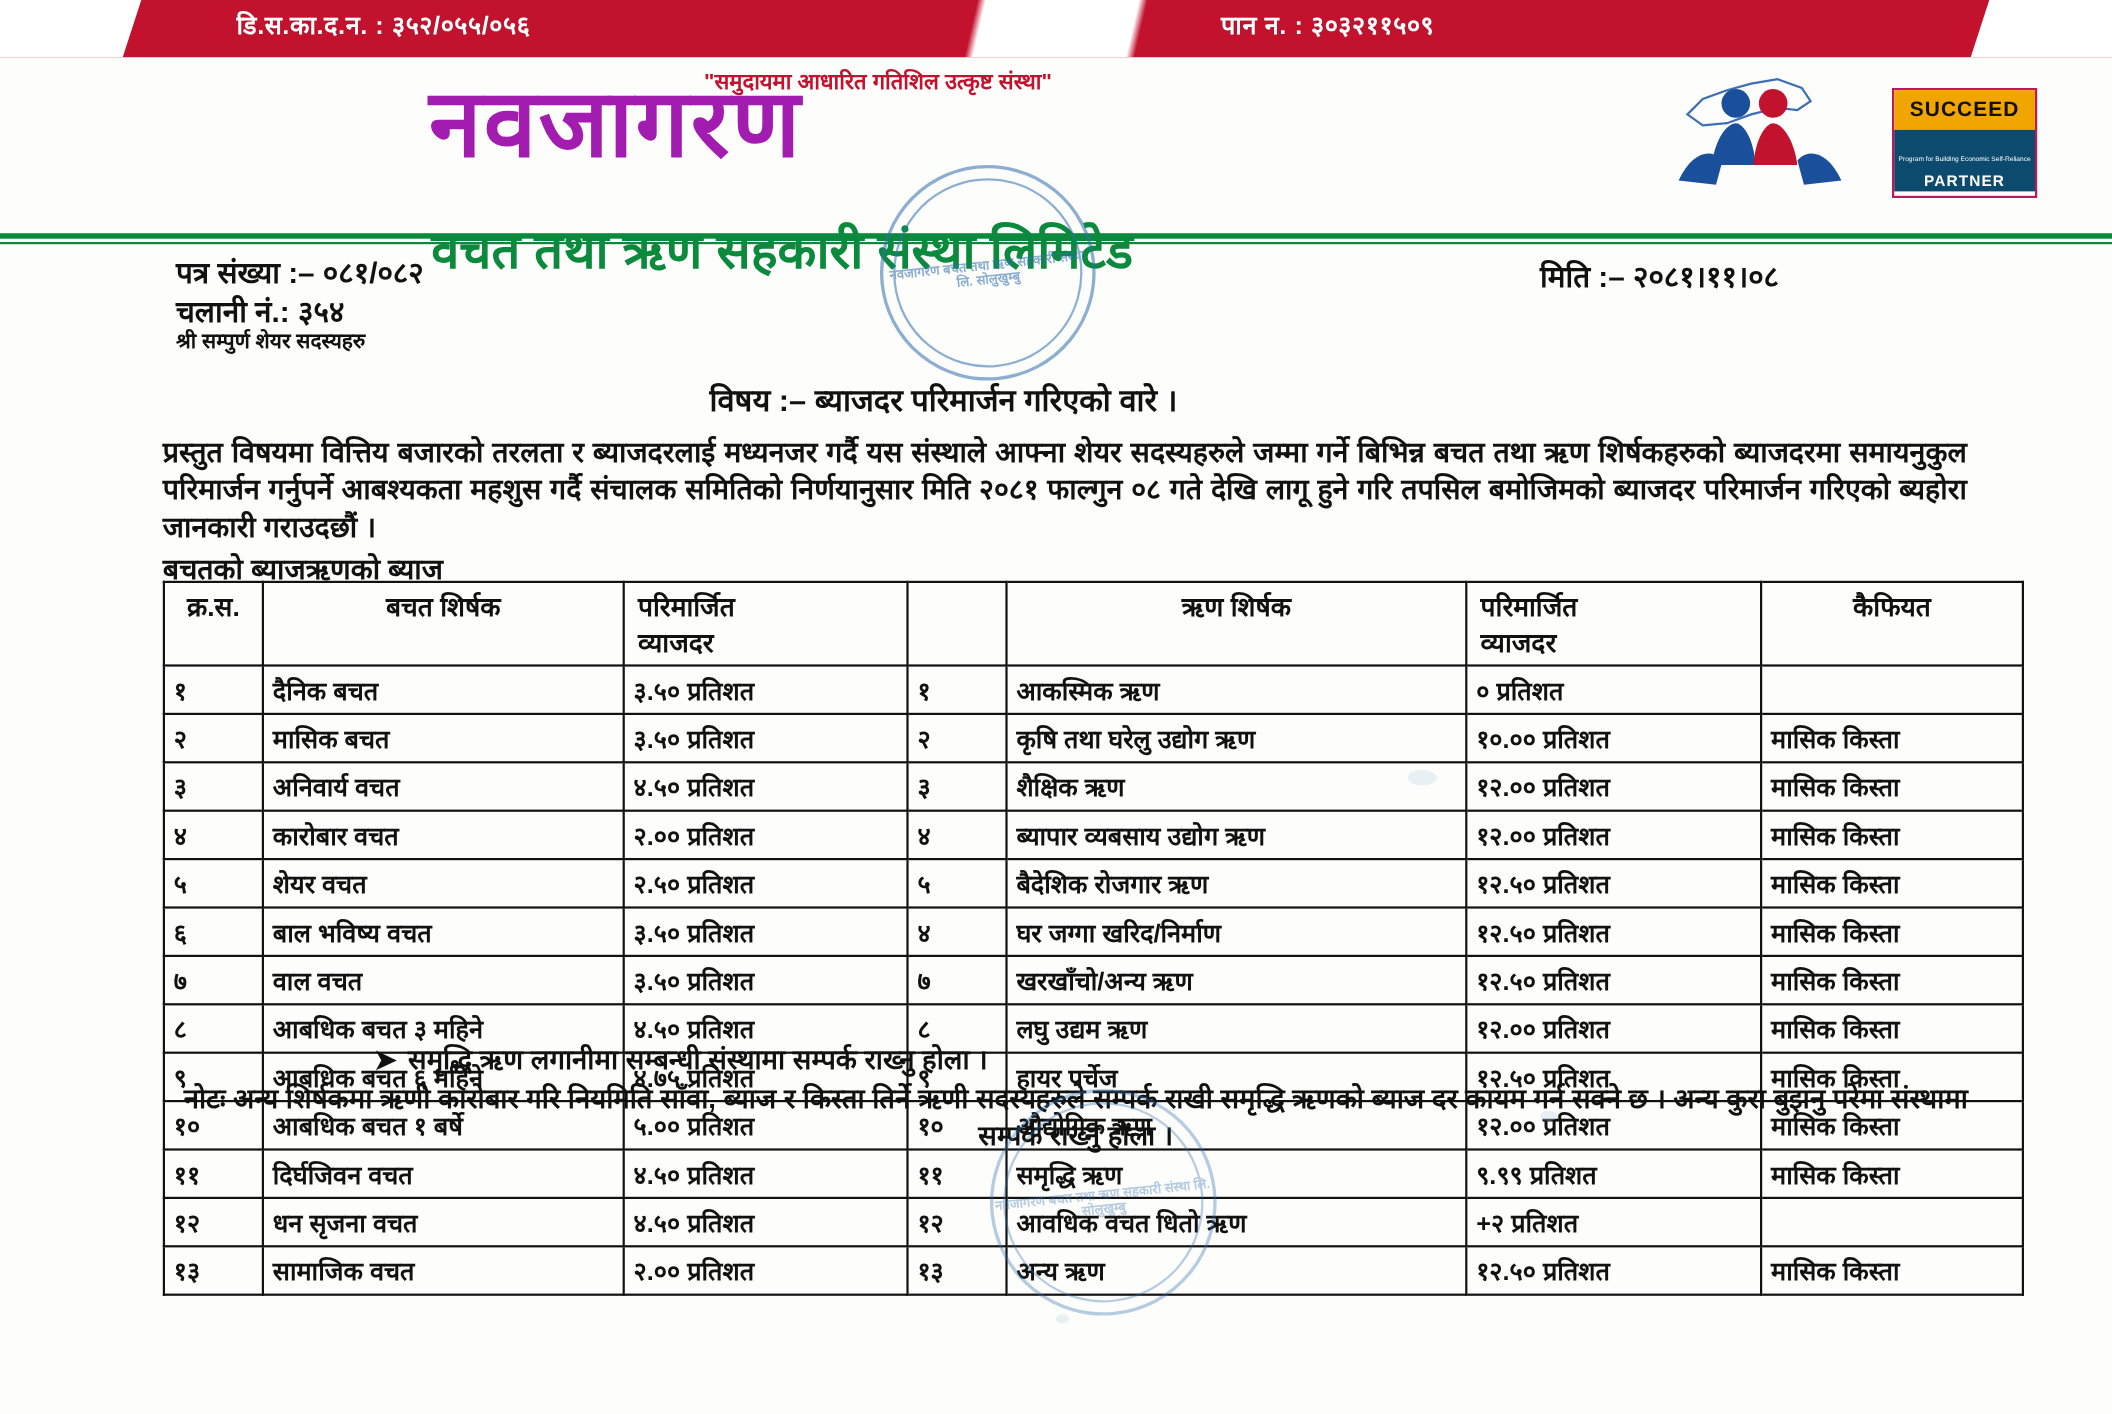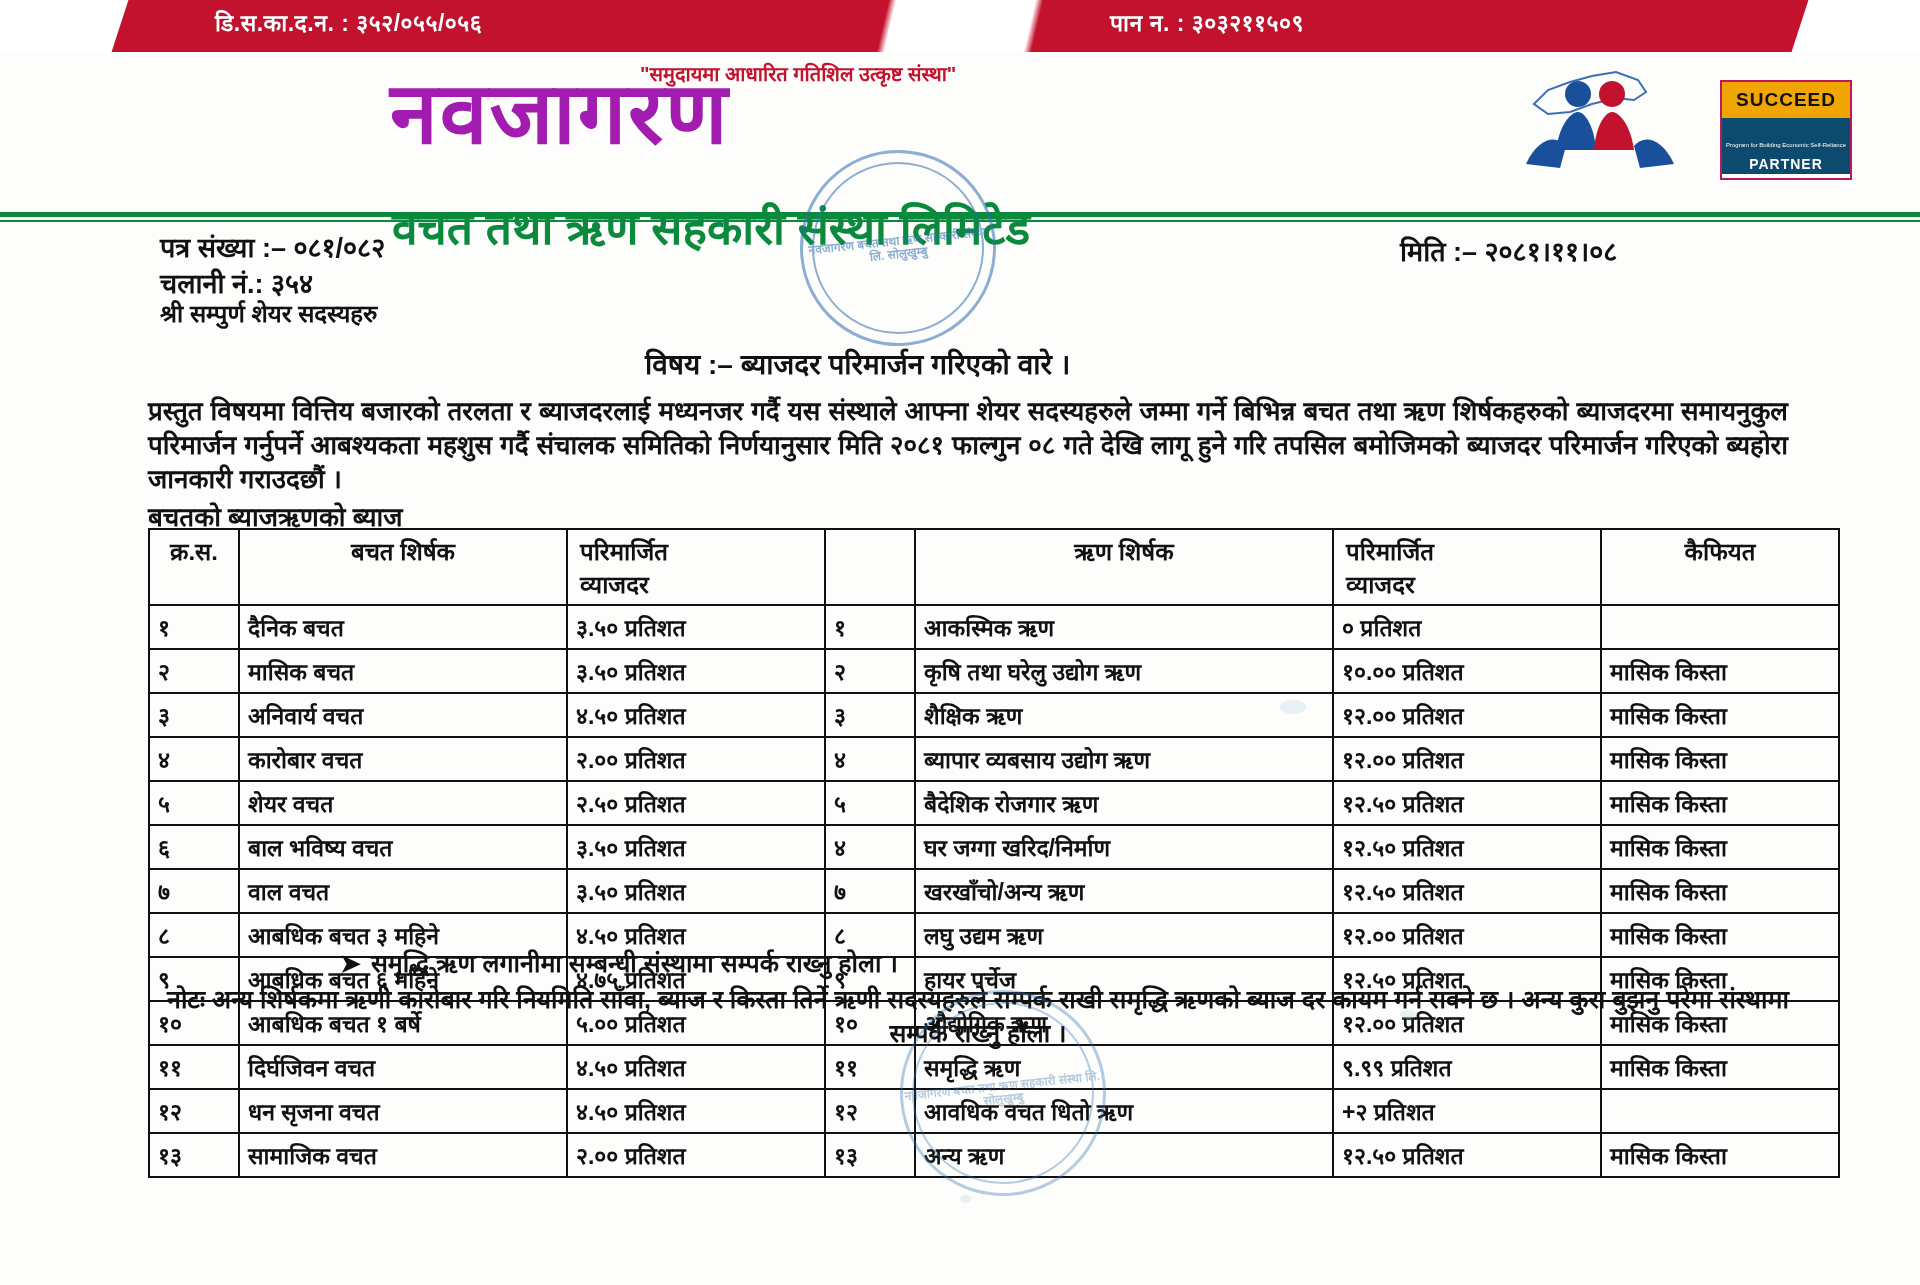--- a/index.html
+++ b/index.html
@@ -246,21 +246,21 @@
     white-space: nowrap;
   }
   .patra { left: 160px; top: 0px; }
   .chalani { left: 160px; top: 36px; }
   .miti { left: 1400px; top: 4px; }
 
   .addressee {
     position: absolute;
     left: 160px;
     top: 296px;
-    font-size: 24px;
+    font-size: 19px;
     font-weight: bold;
     color: #111;
     white-space: nowrap;
   }
   .subject {
     position: absolute;
     left: 645px;
     top: 344px;
     font-size: 28px;
     font-weight: bold;

